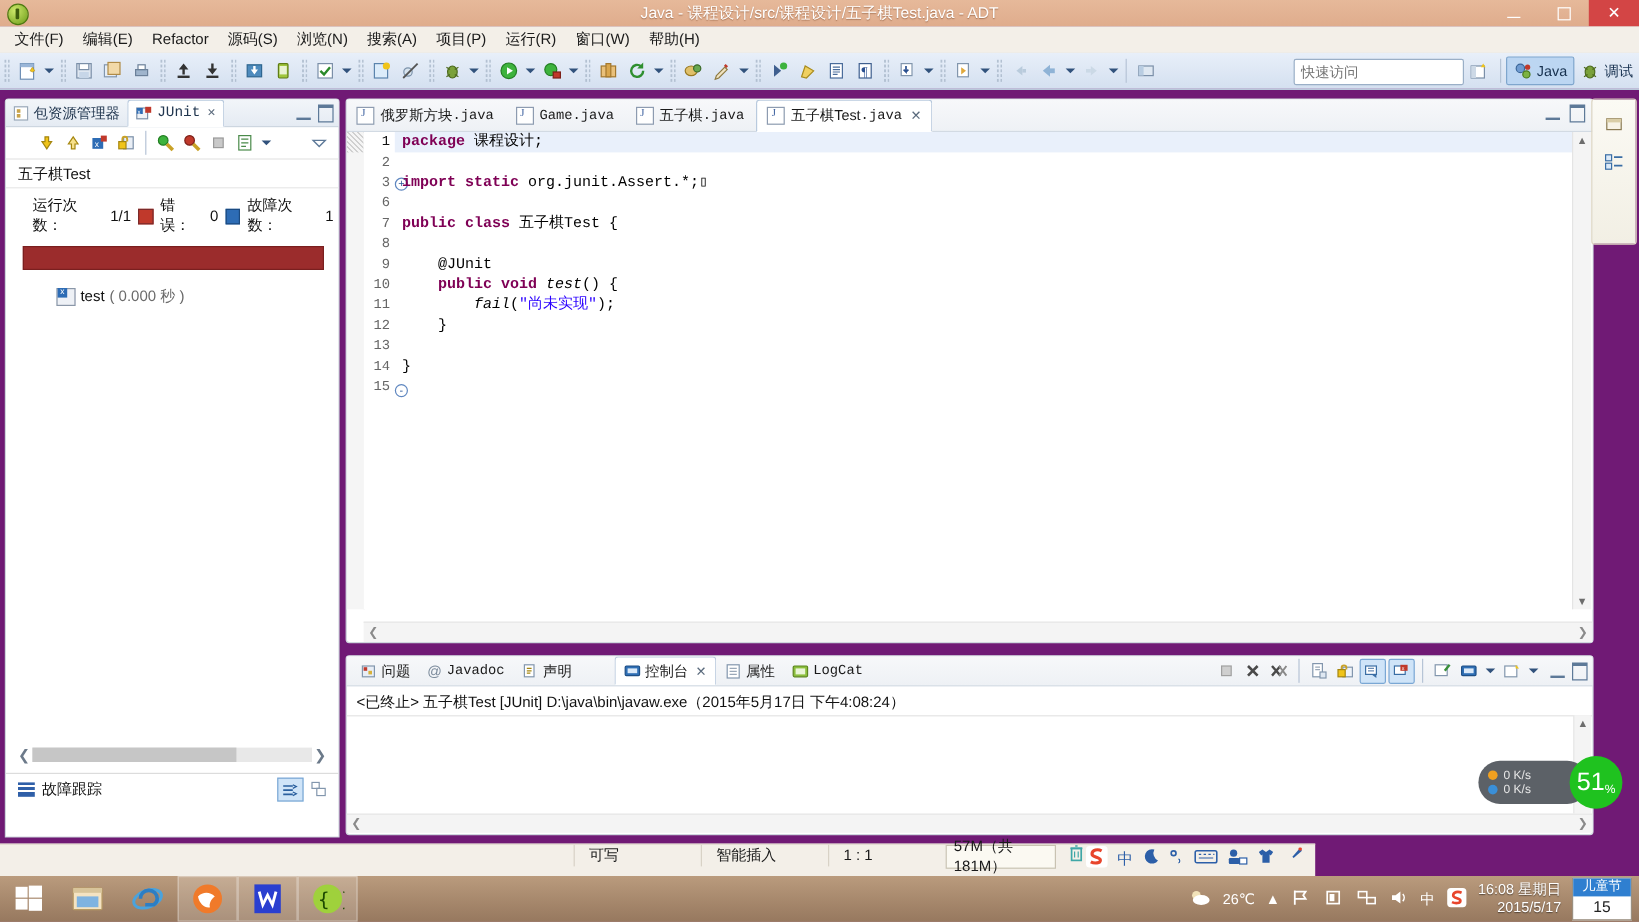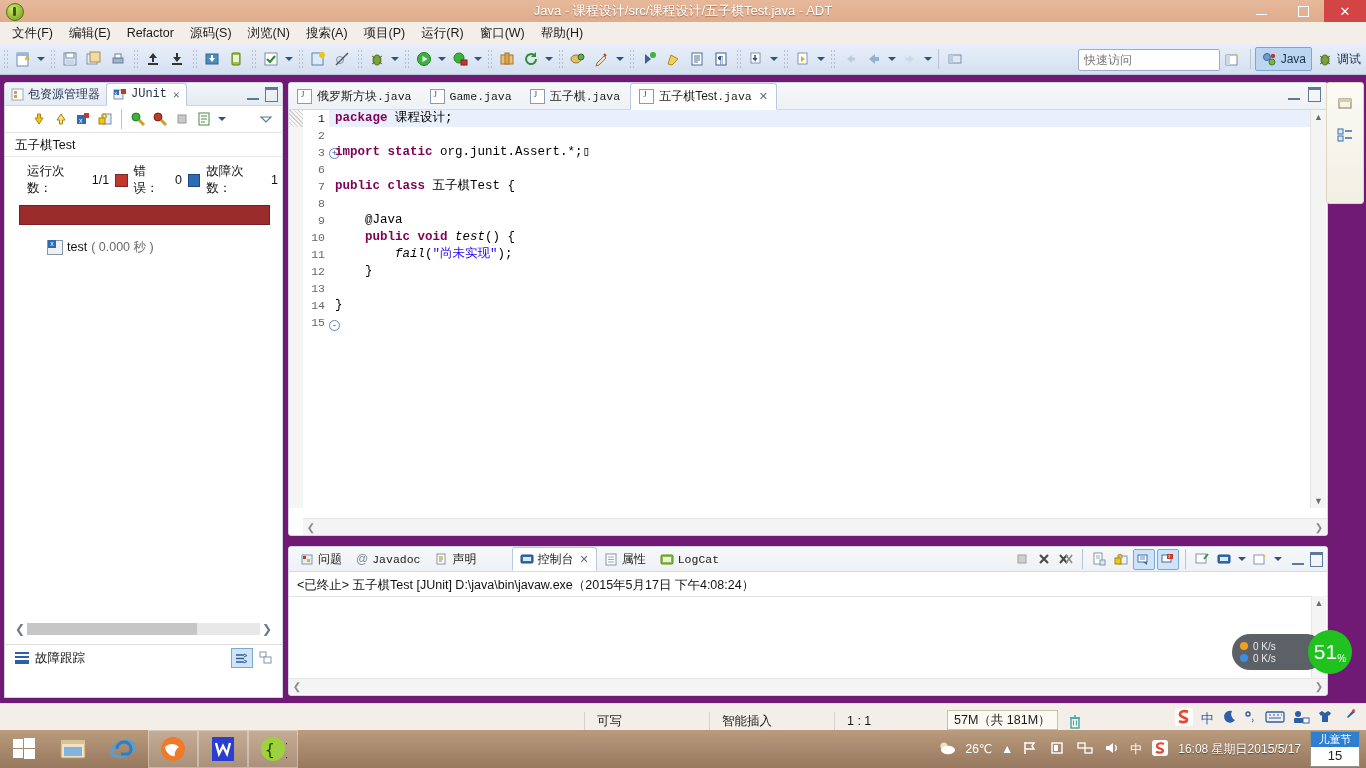--- a/index.html
+++ b/index.html
@@ -137,38 +137,38 @@
   .cbody{position:relative;height:122px;}
   .cline{padding:5px 8px 2px 8px;font-size:12.5px;color:#111;border-bottom:1px solid #e4e4e4;}
   .c-vscroll{position:absolute;right:1px;top:24px;width:14px;bottom:16px;background:#f4f4f4;border-left:1px solid #e6e6e6;}
   .c-hscroll{position:absolute;left:0;right:0;bottom:0;height:15px;background:#f4f4f4;border-top:1px solid #e6e6e6;display:flex;align-items:center;}
   .c-hscroll .a{width:16px;text-align:center;color:#8a8a8a;font-size:10px;}
   
   .rightbar{position:absolute;right:2px;top:82px;width:36px;height:120px;
     background:linear-gradient(#fbfaf4,#f2efe4);border:1px solid #ded6c2;border-radius:3px;}
   .rb-btn{width:24px;height:24px;margin:8px auto 0;display:flex;align-items:center;justify-content:center;}
   
-  .statusbar{position:absolute;left:0;bottom:0;width:1366px;height:26px;background:#f3efe8;
-    border-top:1px solid #e0d9cc;display:flex;align-items:flex-end;font-size:12.5px;color:#1a1a1a;}
+  .statusbar{position:absolute;left:0;bottom:0;width:1096px;height:26px;background:#f3efe8;
+    border-top:1px solid #e0d9cc;display:flex;align-items:flex-start;font-size:12.5px;color:#1a1a1a;}
   .sb-cell{padding:0 12px;height:18px;display:flex;align-items:center;border-left:1px solid #d8d2c6;}
   .sb-cell.first{border-left:0;}
   .sb-mem{display:flex;align-items:center;border:1px solid #c9c2b2;background:#fbf9f2;height:18px;padding:0 6px;margin-left:8px;}
   .sb-trash{width:14px;height:15px;margin-left:10px;position:relative;}
   .tray{margin-left:auto;display:flex;align-items:center;gap:7px;padding-right:10px;}
   
   .desktop{position:absolute;left:0;top:730px;width:1366px;height:38px;
     background:linear-gradient(180deg,#b08f71,#9a7a5e);}
   .taskbar{position:absolute;left:0;top:730px;width:1366px;height:38px;
     background:linear-gradient(180deg,rgba(190,160,130,.72),rgba(150,120,95,.8));
     display:flex;align-items:center;}
   .startbtn{width:48px;height:38px;display:flex;align-items:center;justify-content:center;}
   .tb-app{width:50px;height:38px;display:flex;align-items:center;justify-content:center;position:relative;}
   .tb-app.open{background:rgba(255,255,255,.18);border:1px solid rgba(255,255,255,.35);box-sizing:border-box;}
   .tray2{margin-left:auto;display:flex;align-items:center;gap:9px;padding-right:6px;color:#fff;font-size:12px;}
-  .clock{display:flex;flex-direction:row;align-items:flex-end;color:#fff;font-size:12px;line-height:15px;text-shadow:0 1px 1px rgba(0,0,0,.5);}
+  .clock{display:flex;flex-direction:column;align-items:flex-end;color:#fff;font-size:12px;line-height:15px;text-shadow:0 1px 1px rgba(0,0,0,.5);}
   .calwidget{width:48px;height:34px;background:#fff;border:1px solid #9a8f80;display:flex;flex-direction:column;align-items:center;}
   .calwidget .top{width:100%;height:15px;background:#2f7fd0;color:#fff;font-size:11px;text-align:center;line-height:15px;}
   .calwidget .day{font-size:13px;color:#222;line-height:18px;}
   
   .netwidget{position:absolute;right:14px;top:630px;width:120px;height:44px;}
   .netpill{position:absolute;left:0;top:4px;width:84px;height:36px;background:rgba(70,75,82,.88);border-radius:18px;
     display:flex;flex-direction:column;justify-content:center;padding-left:8px;gap:1px;}
   .netrow{display:flex;align-items:center;gap:5px;color:#e8e8e8;font-size:10px;}
   .dotup{width:8px;height:8px;background:#f0a020;border-radius:50%;}
   .dotdn{width:8px;height:8px;background:#3a8fd8;border-radius:50%;}
@@ -622,21 +622,21 @@
       </div>
       <div class="fold" style="top:38px">+</div>
       <div class="fold" style="top:210px">-</div>
       <div class="codelines">
         <div class="ln"><span class="kw">package</span> 课程设计;</div>
         <div class="ln"></div>
         <div class="ln"><span class="kw">import</span> <span class="kw">static</span> org.junit.Assert.*;▯</div>
         <div class="ln"></div>
         <div class="ln"><span class="kw">public</span> <span class="kw">class</span> 五子棋Test {</div>
         <div class="ln"></div>
-        <div class="ln">    @Java</div>
+        <div class="ln">    @JUnit</div>
         <div class="ln">    <span class="kw">public</span> <span class="kw">void</span> <span class="ital">test</span>() {</div>
         <div class="ln">        <span class="ital">fail</span>(<span class="str">"尚未实现"</span>);</div>
         <div class="ln">    }</div>
         <div class="ln"></div>
         <div class="ln">}</div>
         <div class="ln"></div>
       </div>
       <div class="vscroll">
         <div class="vs-up">▲</div>
         <div class="vs-thumb"></div>

